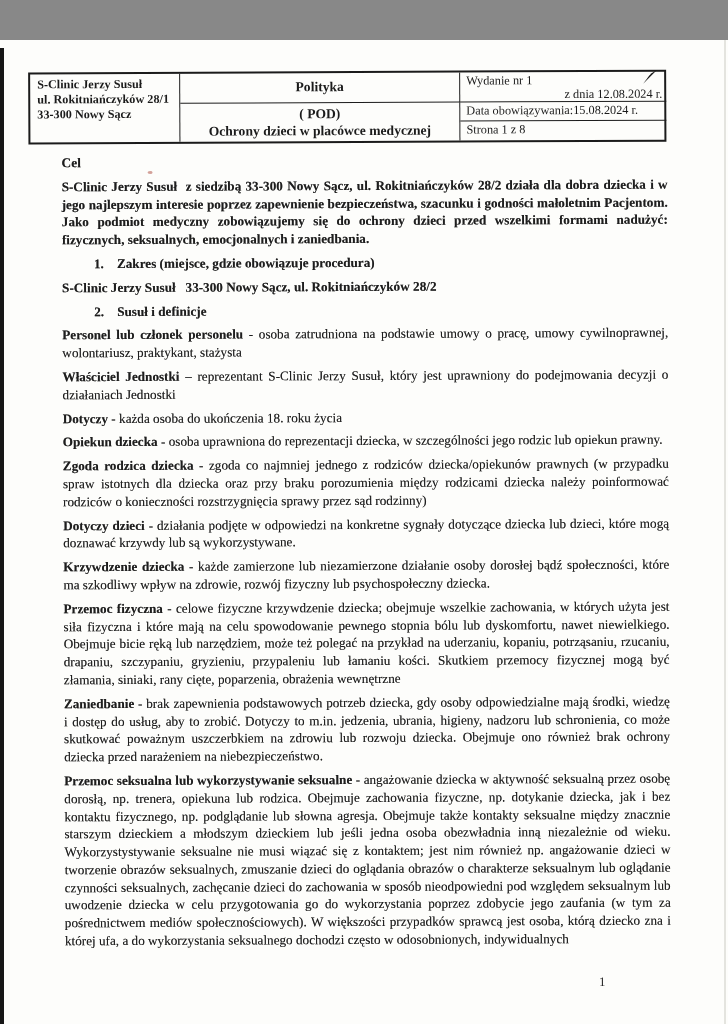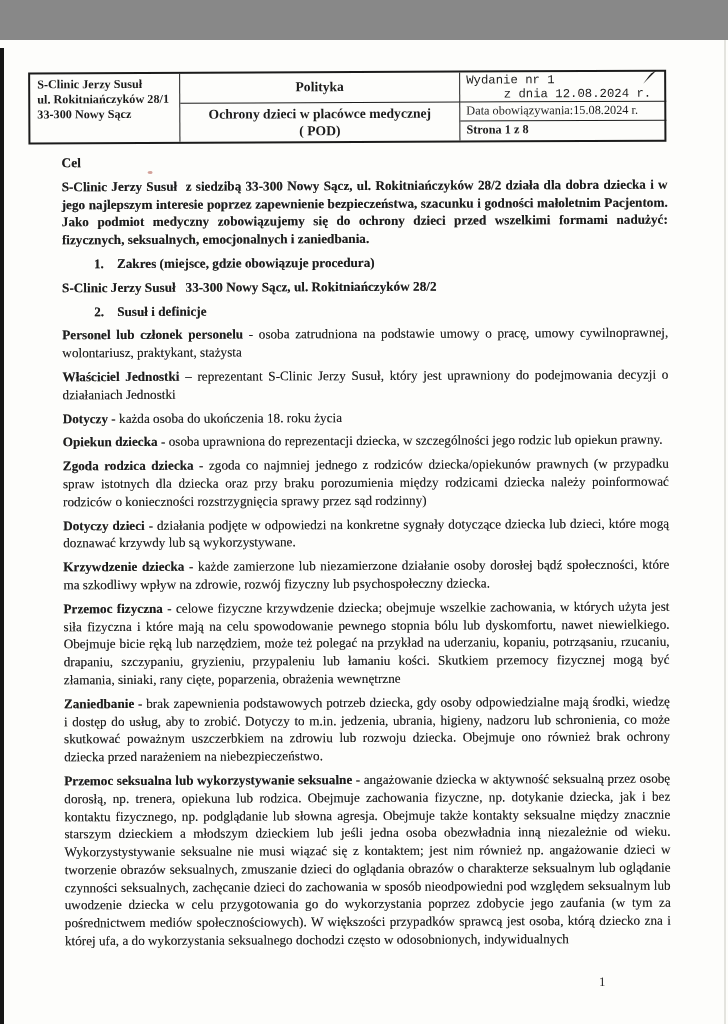--- a/index.html
+++ b/index.html
@@ -26,24 +26,24 @@
     background:#fdfdfb;
     font-size:12.3px;color:#1b1b1b;
   }
   .hc{box-sizing:border-box;overflow:hidden;}
   .h-org{grid-area:1/1/4/2;border-right:1.5px solid #1d1d1d;font-weight:bold;
          padding:3px 4px 0 7px;line-height:15px;font-size:12.2px;}
   .h-polityka{grid-area:1/2/2/3;border-right:1.5px solid #1d1d1d;border-bottom:1.5px solid #1d1d1d;
          font-weight:bold;font-size:13.6px;text-align:center;line-height:27px;}
   .h-title{grid-area:2/2/4/3;border-right:1.5px solid #1d1d1d;
          font-weight:bold;font-size:13.6px;text-align:center;line-height:16.5px;padding-top:3px;}
-  .h-wydanie{grid-area:1/3/2/4;border-bottom:1.5px solid #1d1d1d;padding:1px 15px 0 6px;line-height:14px;font-family:Liberation Mono, monospace;}
+  .h-wydanie{grid-area:1/3/2/4;border-bottom:1.5px solid #1d1d1d;padding:1px 4px 0 6px;line-height:14px;}
   .h-wydanie .l2{padding-left:3px;text-align:right;}
   .h-data{grid-area:2/3/3/4;border-bottom:1.5px solid #1d1d1d;padding:0 0 0 6px;line-height:17px;}
-  .h-strona{grid-area:3/3/4/4;padding:0 0 0 6px;line-height:17px;font-weight:bold;}
+  .h-strona{grid-area:3/3/4/4;padding:0 0 0 6px;line-height:17px;}
 
   
   .content{
     position:absolute;left:63px;top:113px;width:606px;
     font-size:13.2px;line-height:17.8px;text-align:justify;
     text-shadow:0 0 .3px rgba(25,25,25,.55);
   }
   .content p{margin:0 0 6px;}
   .cel{font-weight:bold;font-size:13.4px;margin:0 0 10px;text-align:left;}
   .intro{font-weight:bold;margin:0 0 8px;}
@@ -72,22 +72,22 @@
     <div class="doc-header">
       <div class="hc h-org">
         <div>S-Clinic Jerzy Susuł</div>
         <div>ul. Rokitniańczyków 28/1</div>
         <div>33-300 Nowy Sącz</div>
       </div>
       <div class="hc h-polityka">
         <span>Polityka</span>
       </div>
       <div class="hc h-title">
+        <div>( POD)</div>
         <div>Ochrony dzieci w placówce medycznej</div>
-        <div>( POD)</div>
       </div>
       <div class="hc h-wydanie">
         <div>Wydanie nr 1</div>
         <div class="l2">z dnia 12.08.2024 r.</div>
       </div>
       <div class="hc h-data">
         <span>Data obowiązywania:15.08.2024 r.</span>
       </div>
       <div class="hc h-strona">
         <span>Strona 1 z 8</span>

